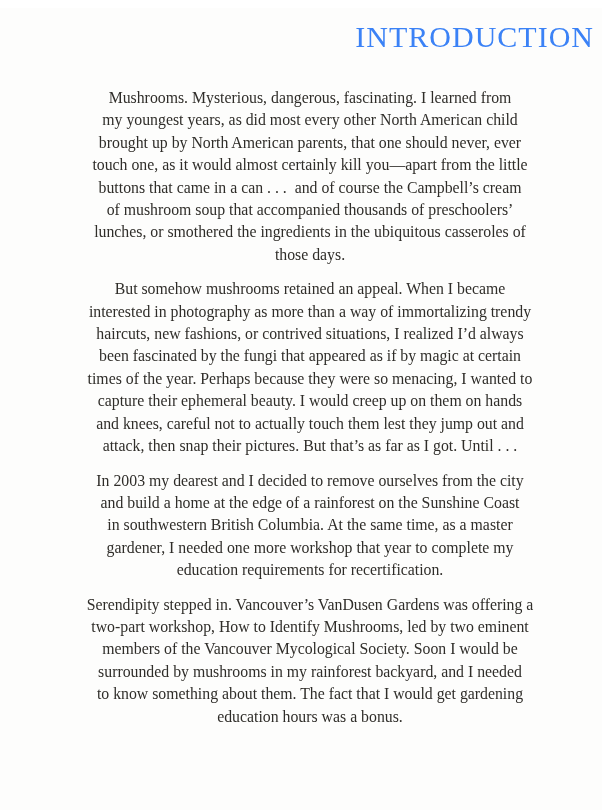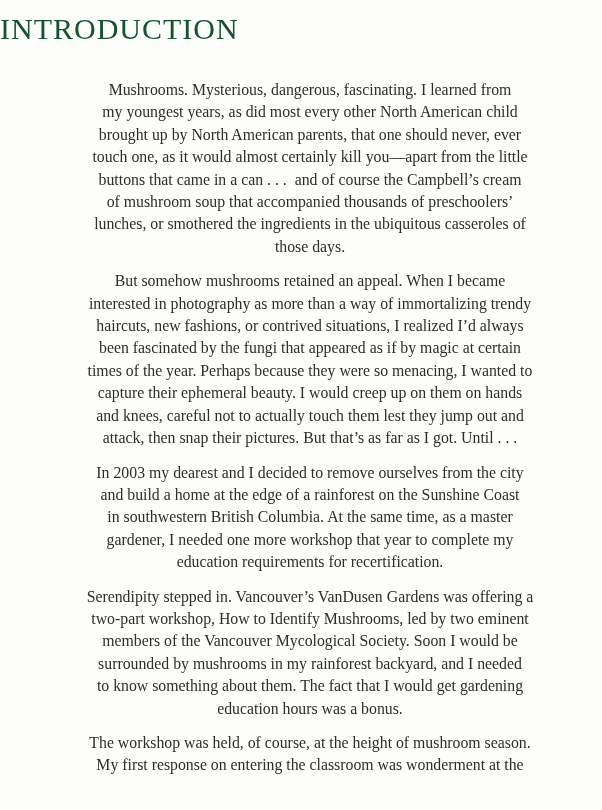--- a/index.html
+++ b/index.html
@@ -14,27 +14,27 @@
     overflow: hidden;
   }
   .page {
     position: relative;
     width: 602px;
     height: 810px;
     background: #fdfdfc;
     box-sizing: border-box;
   }
   .chapter-title {
-    margin: 0;
+    margin: 8px;
     padding-top: 12px;
-    text-align: left;
+    text-align: right;
     font-size: 30px;
     font-weight: 400;
     letter-spacing: 1px;
-    color: #14532d;
+    color: #3b82f6;
     line-height: 34px;
   }
   .content {
     margin: 33px 42px 0 60px;
     width: 500px;
     color: #2f2d29;
     font-size: 15.8px;
     line-height: 22.4px;
   }
   .content p {
@@ -70,16 +70,14 @@
 and build a home at the edge of a rainforest on the Sunshine Coast
 in southwestern British Columbia. At the same time, as a master
 gardener, I needed one more workshop that year to complete my
 education requirements for recertification.</p>
     <p>Serendipity stepped in. Vancouver’s VanDusen Gardens was offering a
 two-part workshop, How to Identify Mushrooms, led by two eminent
 members of the Vancouver Mycological Society. Soon I would be
 surrounded by mushrooms in my rainforest backyard, and I needed
 to know something about them. The fact that I would get gardening
 education hours was a bonus.</p>
-    <p>The workshop was held, of course, at the height of mushroom season.
-My first response on entering the classroom was wonderment at the</p>
   </div>
 </div>
 
 </body></html>

